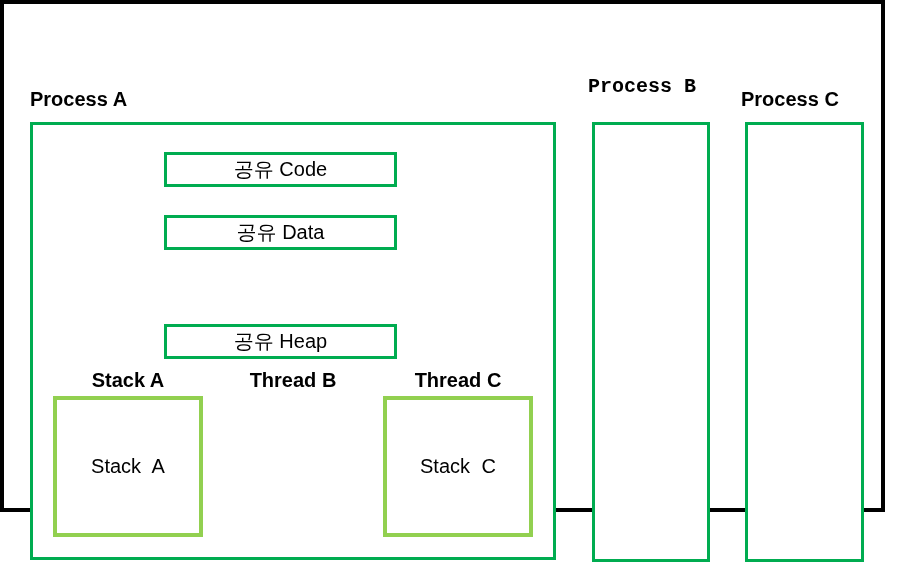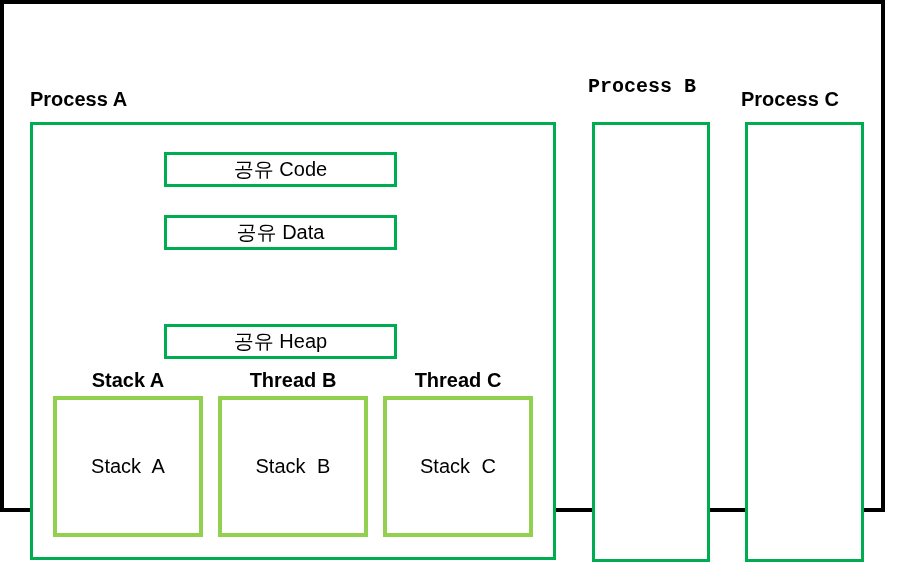--- a/index.html
+++ b/index.html
@@ -115,20 +115,17 @@
     <span>공유 Heap</span>
   </div>
 
   <div class="abs thread-label thread-a-label">Stack A</div>
   <div class="abs thread-label thread-b-label">Thread B</div>
   <div class="abs thread-label thread-c-label">Thread C</div>
 
   <div class="abs stack-box stack-a-box">
     <span>Stack A</span>
   </div>
-  <div class="abs stack-box stack-b-box">
-    <span>Stack B</span>
-  </div>
   <div class="abs stack-box stack-c-box">
     <span>Stack C</span>
   </div>
 
 </div>
 
 </body></html>

